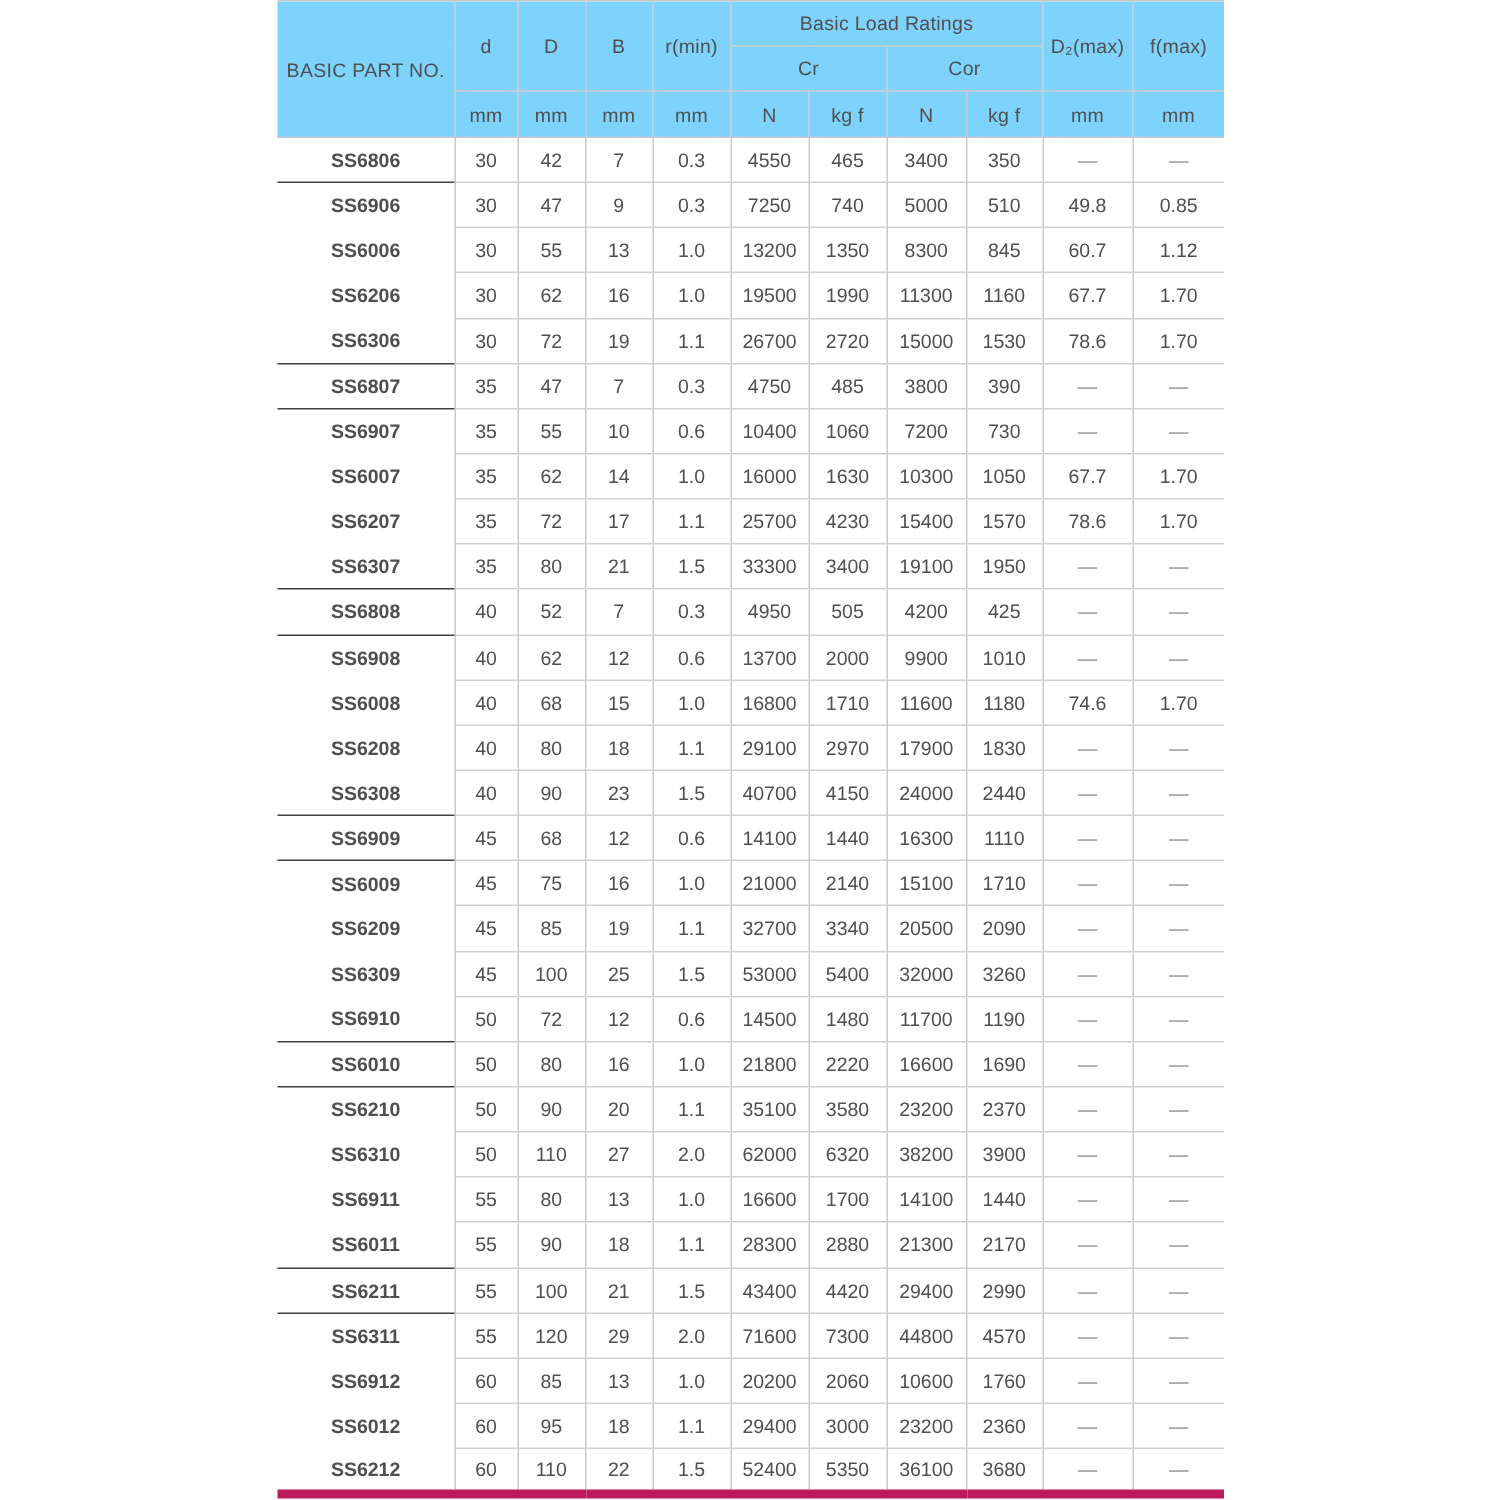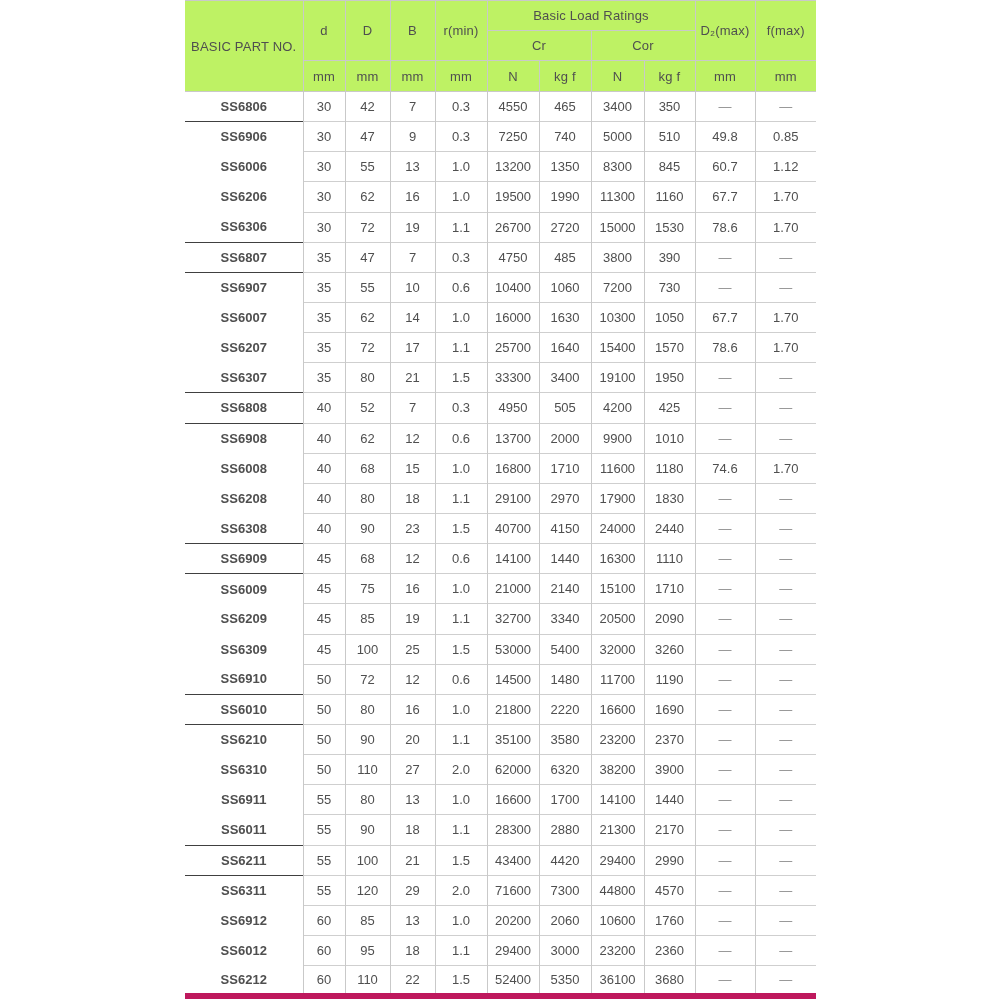--- a/index.html
+++ b/index.html
@@ -26,21 +26,21 @@
   }
   table.spec {
     width: 631px;
     height: 999px;
     border-collapse: collapse;
     table-layout: fixed;
     font-size: 13px;
     color: #4f4f4f;
   }
   table.spec th {
-    background: #bef264;
+    background: #7dd3fc;
     font-weight: normal;
     text-align: center;
     vertical-align: middle;
     border-top: 1px solid #c9c9c9;
     border-bottom: 1px solid #c9c9c9;
     padding: 0;
     letter-spacing: 0.2px;
   }
   table.spec th.vline,
   table.spec td.vline {
@@ -224,21 +224,21 @@
             <td class="vline">67.7</td>
             <td class="vline">1.70</td>
           </tr>
           <tr>
             <td class="partno">SS6207</td>
             <td class="vline">35</td>
             <td class="vline">72</td>
             <td class="vline">17</td>
             <td class="vline">1.1</td>
             <td class="vline">25700</td>
-            <td class="vline">1640</td>
+            <td class="vline">4230</td>
             <td class="vline">15400</td>
             <td class="vline">1570</td>
             <td class="vline">78.6</td>
             <td class="vline">1.70</td>
           </tr>
           <tr>
             <td class="partno">SS6307</td>
             <td class="vline">35</td>
             <td class="vline">80</td>
             <td class="vline">21</td>

